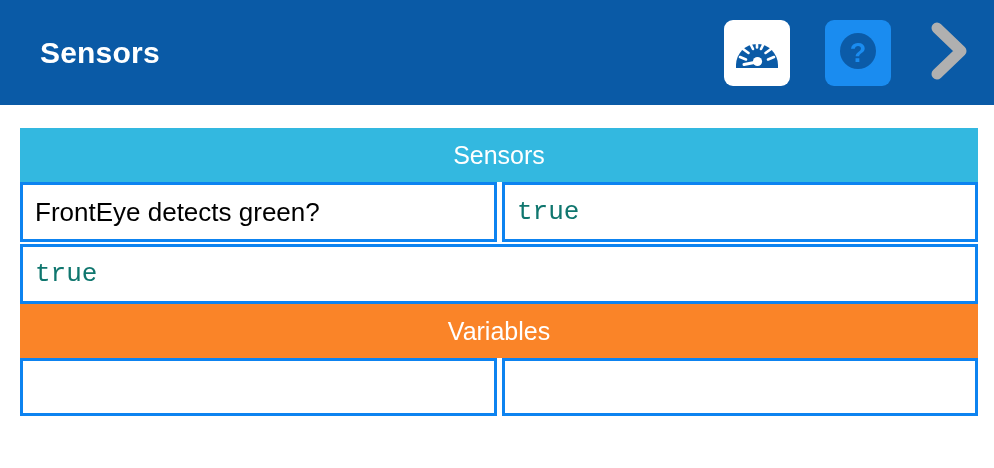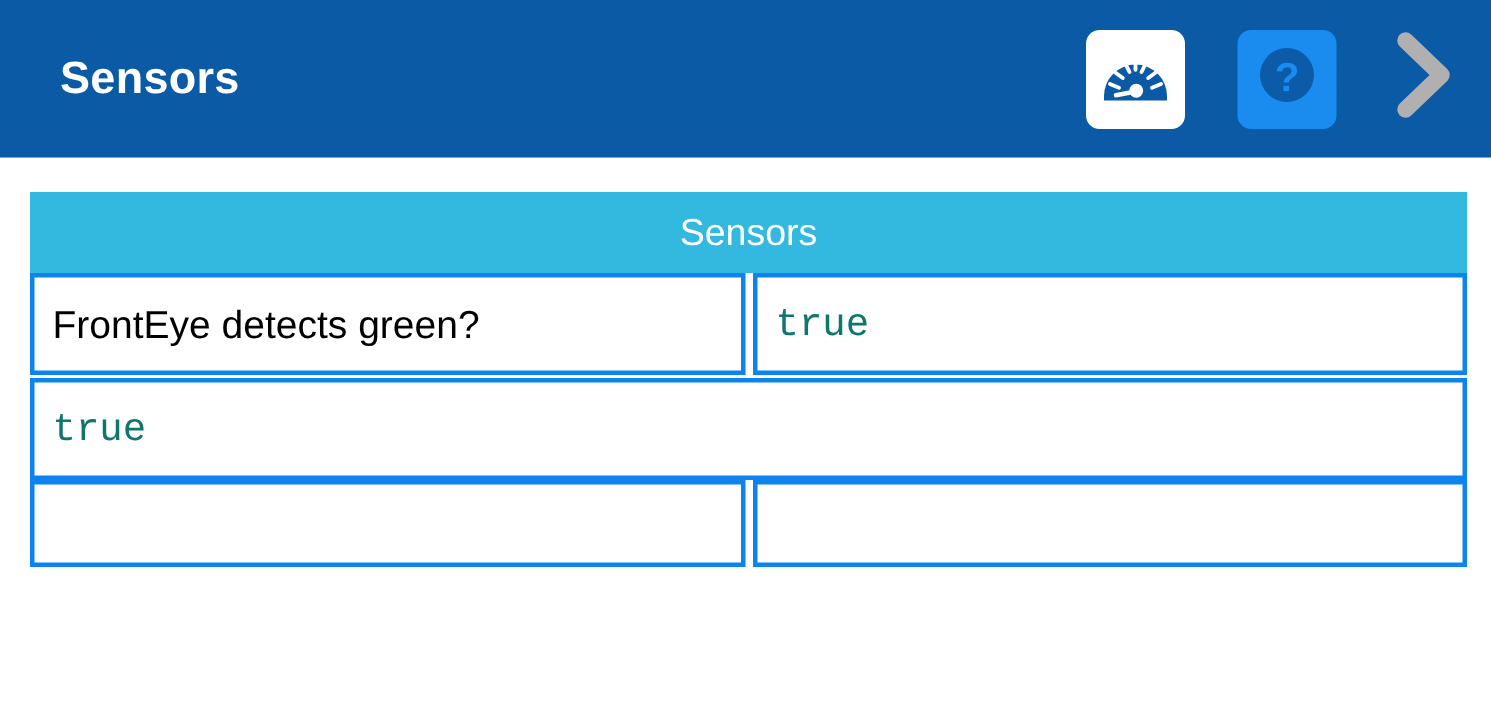--- a/index.html
+++ b/index.html
@@ -83,21 +83,21 @@
     color: #ffffff;
     font-size: 25px;
     font-weight: normal;
     box-sizing: border-box;
   }
   .section-header.sensors   { background: #33b8e0; }
   .section-header.variables { background: #fa8428; }
 
   .data-row {
     display: flex;
-    height: 68px;
+    height: 60px;
     gap: 5px;
   }
   .data-row.empty-row { height: 58px; }
 
   .cell {
     box-sizing: border-box;
     border: 3px solid #0d83f0;
     background: #ffffff;
     display: flex;
     align-items: center;
@@ -178,19 +178,20 @@
   <div class="data-row">
     <div class="cell name-cell">FrontEye detects green?</div>
     <div class="cell value-cell">true</div>
   </div>
   <div class="row-gap"></div>
 
   <div class="data-row">
     <div class="cell value-cell">true</div>
   </div>
 
+  <div class="section-header variables">Variables</div>
 
   <div class="data-row empty-row">
     <div class="cell name-cell"></div>
     <div class="cell value-cell"></div>
   </div>
 
 </div>
 
 </body></html>

